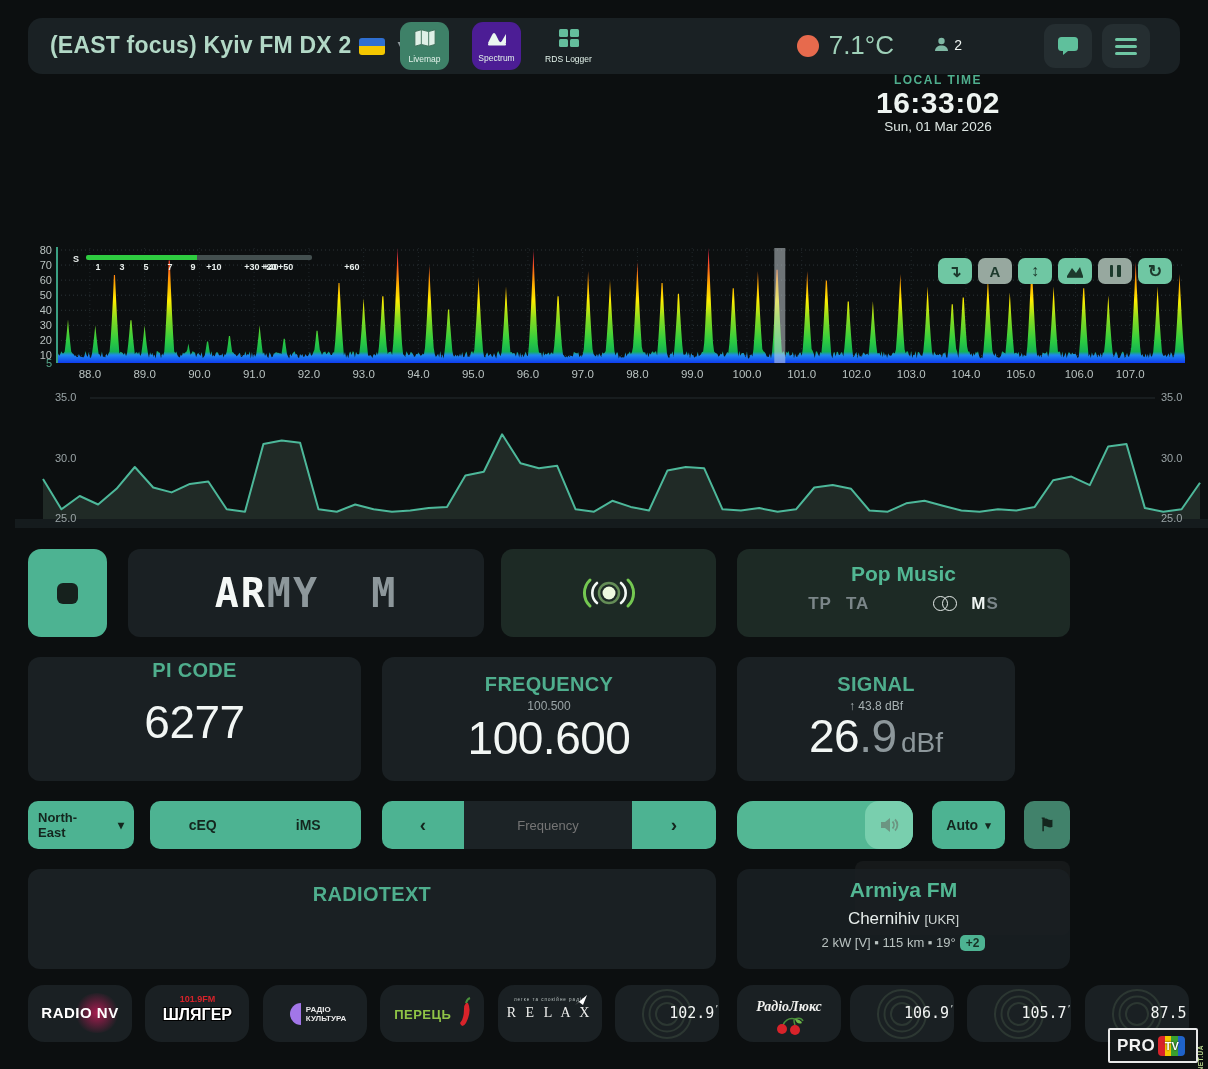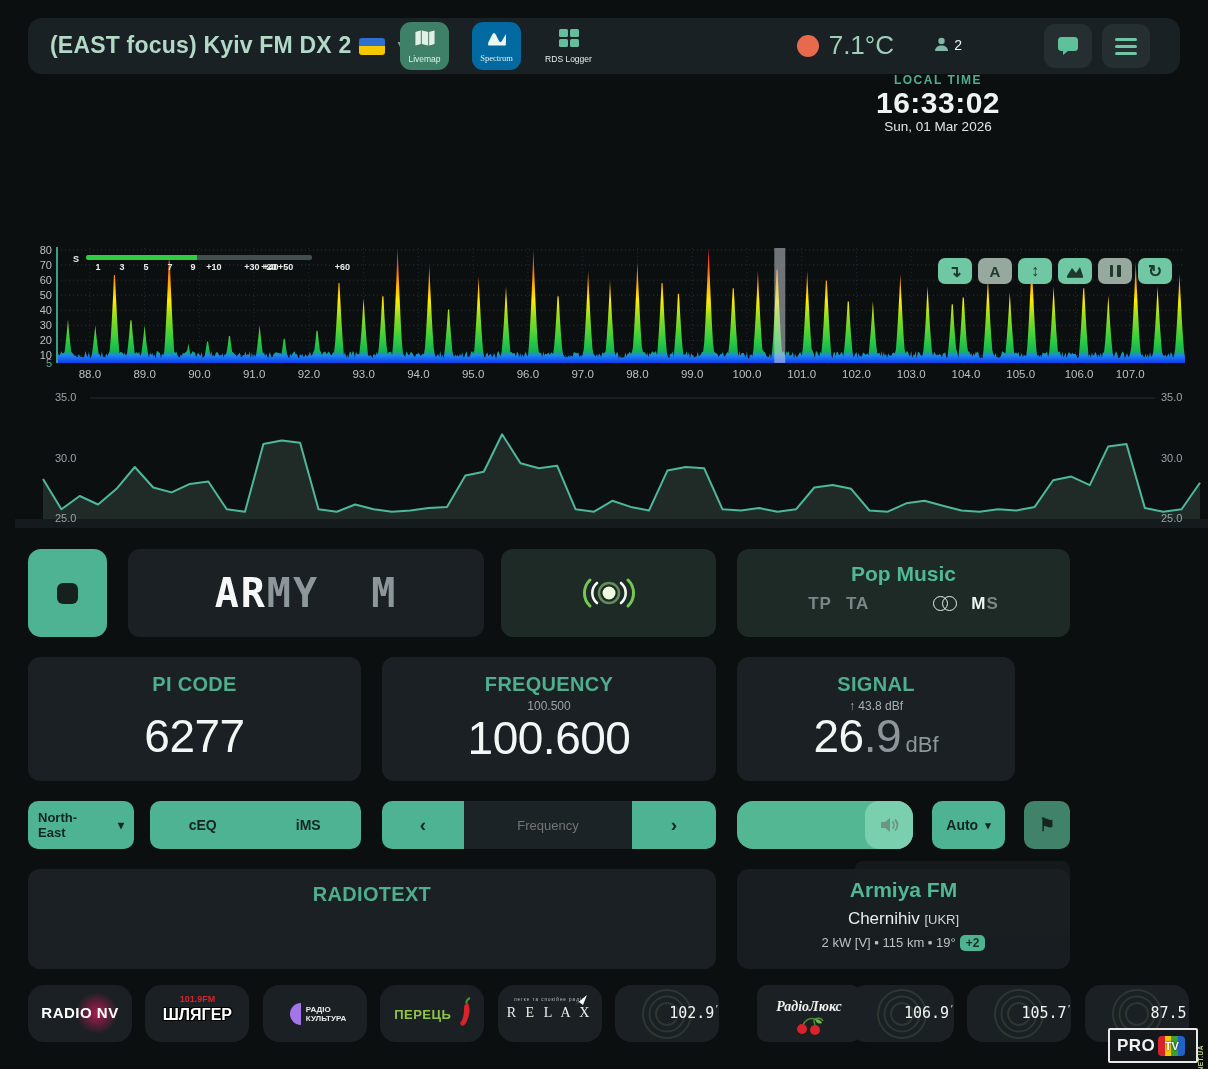--- a/index.html
+++ b/index.html
@@ -52,21 +52,21 @@
       <span>(EAST focus) Kyiv FM DX 2</span><span class="uaflag"></span>
       <span style="color:#8d979b;font-size:15px;vertical-align:3px;margin-left:6px;">▾</span>
     </div>
     <div id="navbtns">
         <div class="navbtn" style="left: 372px; background: rgb(62, 129, 104);">
           <span><svg width="22" height="20" viewBox="0 0 24 20">
               <path d="M1 3 L8 1 L16 3 L23 1 V17 L16 19 L8 17 L1 19 Z M8 1 V17 M16 3 V19" fill="#dff0e7" stroke="#3c6e59" stroke-width="1"></path>
             </svg></span>
           <span class="lbl">Livemap</span>
         </div>
-        <div class="navbtn" style="left: 444px; background: #0369a1; font-family: Liberation Serif, serif;">
+        <div class="navbtn" style="left: 444px; background: #4c1d95;">
           <span><svg width="22" height="18" viewBox="0 0 22 18">
               <path d="M2 14 L6 6 Q8 2 10 6 L13 12 Q15 15 17 10 L20 5 V14 Z" fill="#eaf6f0"></path>
               <rect x="2" y="14" width="18" height="2.4" rx="1" fill="#eaf6f0"></rect>
             </svg></span>
           <span class="lbl">Spectrum</span>
         </div>
         <div class="navbtn" style="left: 516px;">
           <span><svg width="22" height="20" viewBox="0 0 22 20">
               <rect x="1" y="1" width="9" height="8" rx="1.5" fill="#64bd9c"></rect>
               <rect x="12" y="1" width="9" height="8" rx="1.5" fill="#64bd9c"></rect>
@@ -244,39 +244,39 @@
       <span class="flagrow">TP</span>
       <span class="flagrow">TA</span>
       <span style="width:36px;"></span>
       <span><span class="circ"></span><span class="circ" style="margin-left:-6px;"></span></span>
       <span><span class="flagrow" style="color:#eef4f1;">M</span><span class="flagrow">S</span></span>
     </div>
   </div>
 
 
   <div class="panel" style="left:28px;top:657px;width:333px;height:124px;">
-    <div class="card-title" style="margin-top:16px;">PI CODE</div>
+    <div class="card-title" style="margin-top:2px;">PI CODE</div>
     <div class="big-val" style="margin-top:13px;">6277</div>
   </div>
 
   <div class="panel" style="left:382px;top:657px;width:334px;height:124px;">
     <div class="card-title" style="margin-top:16px;">FREQUENCY</div>
     <div style="text-align:center;font-size:12px;color:#9aa4a6;margin-top:3px;">100.500</div>
     <div class="big-val" style="margin-top:-2px;">100.600</div>
   </div>
 
   <div class="panel" style="left:737px;top:657px;width:278px;height:124px;">
     <div class="card-title" style="margin-top:16px;">SIGNAL</div>
     <div style="text-align:center;font-size:12px;color:#a8b2b4;margin-top:3px;">
       <span>↑</span>
       <span>43.8 dBf</span>
     </div>
     <div style="text-align:center;margin-top:-4px;">
       <span class="big-val" style="display:inline;">26</span><span class="big-val dim" style="display:inline;">.9</span>
-      <span style="font-size:22px;color:#8d979b;">dBf</span>
+      <span style="font-size:28px;color:#8d979b;">dBf</span>
     </div>
   </div>
 
   <div class="greenbtn" style="left:28px;top:801px;width:106px;height:48px;justify-content:space-between;padding:0 10px;box-sizing:border-box;gap:31px;">
     <span style="font-size:13px;font-weight:600;">North-East</span>
     <span style="font-size:12px;">▾</span>
   </div>
 
   <div class="greenbtn" style="left:150px;top:801px;width:211px;height:48px;">
     <span style="flex:1;text-align:center;font-size:14px;">cEQ</span>
@@ -359,21 +359,21 @@
           </svg></div>
       </div>
       <div class="tile" style="left: 615px;">
         <div class="rings">
           <div class="ring" style="width: 46px; height: 46px;"></div>
           <div class="ring" style="width: 33px; height: 33px;"></div>
           <div class="ring" style="width: 20px; height: 20px;"></div>
         </div>
         <div class="freqtxt"><span>102.9</span><sup>’’2</sup></div>
       </div>
-      <div class="tile" style="left: 757px; border-radius: 10px;">
+      <div class="tile" style="left: 737px;">
         <div style="position: absolute; width: 100%; top: 14px; text-align: center; font-family: &quot;Liberation Serif&quot;, serif; font-style: italic; font-size: 14px; font-weight: bold; color: rgb(240, 240, 238);">РадіоЛюкс</div>
         <div style="position: absolute; left: 38px; top: 32px;"><svg width="30" height="20" viewBox="0 0 30 20">
             <path d="M8 8 Q12 0 20 2 M20 8 Q18 2 20 2 Q26 0 28 4" stroke="#4a8f3c" stroke-width="1.5" fill="none"></path>
             <circle cx="7" cy="12" r="5" fill="#d8232a"></circle>
             <circle cx="20" cy="13" r="5" fill="#d8232a"></circle>
             <path d="M20 2 Q25 2 27 6 Q22 8 20 2Z" fill="#6fb848"></path>
           </svg></div>
       </div>
       <div class="tile" style="left: 849.8px;">
         <div class="rings">
@@ -415,15 +415,15 @@
       <span class="slab" style="position: absolute; left: 16px; top: 11px; width: 24px; text-align: center;">1</span>
       <span class="slab" style="position: absolute; left: 40px; top: 11px; width: 24px; text-align: center;">3</span>
       <span class="slab" style="position: absolute; left: 64px; top: 11px; width: 24px; text-align: center;">5</span>
       <span class="slab" style="position: absolute; left: 88px; top: 11px; width: 24px; text-align: center;">7</span>
       <span class="slab" style="position: absolute; left: 111px; top: 11px; width: 24px; text-align: center;">9</span>
       <span class="slab" style="position: absolute; left: 132px; top: 11px; width: 24px; text-align: center;">+10</span>
       <span class="slab" style="position: absolute; left: 151px; top: 11px; width: 24px; text-align: center; padding-left: 36px;">+20</span>
       <span class="slab" style="position: absolute; left: 170px; top: 11px; width: 24px; text-align: center;">+30</span>
       <span class="slab" style="position: absolute; left: 189px; top: 11px; width: 24px; text-align: center;">+40</span>
       <span class="slab" style="position: absolute; left: 208px; top: 11px; width: 24px; text-align: left;">+50</span>
-      <span class="slab" style="position: absolute; left: 213px; top: 11px; width: 24px; text-align: right; padding-left: 43px;">+60</span>
+      <span class="slab" style="position: absolute; left: 227px; top: 11px; width: 24px; text-align: center; padding-left: 43px;">+60</span>
     </div>
   </div>
 
 </body></html>

